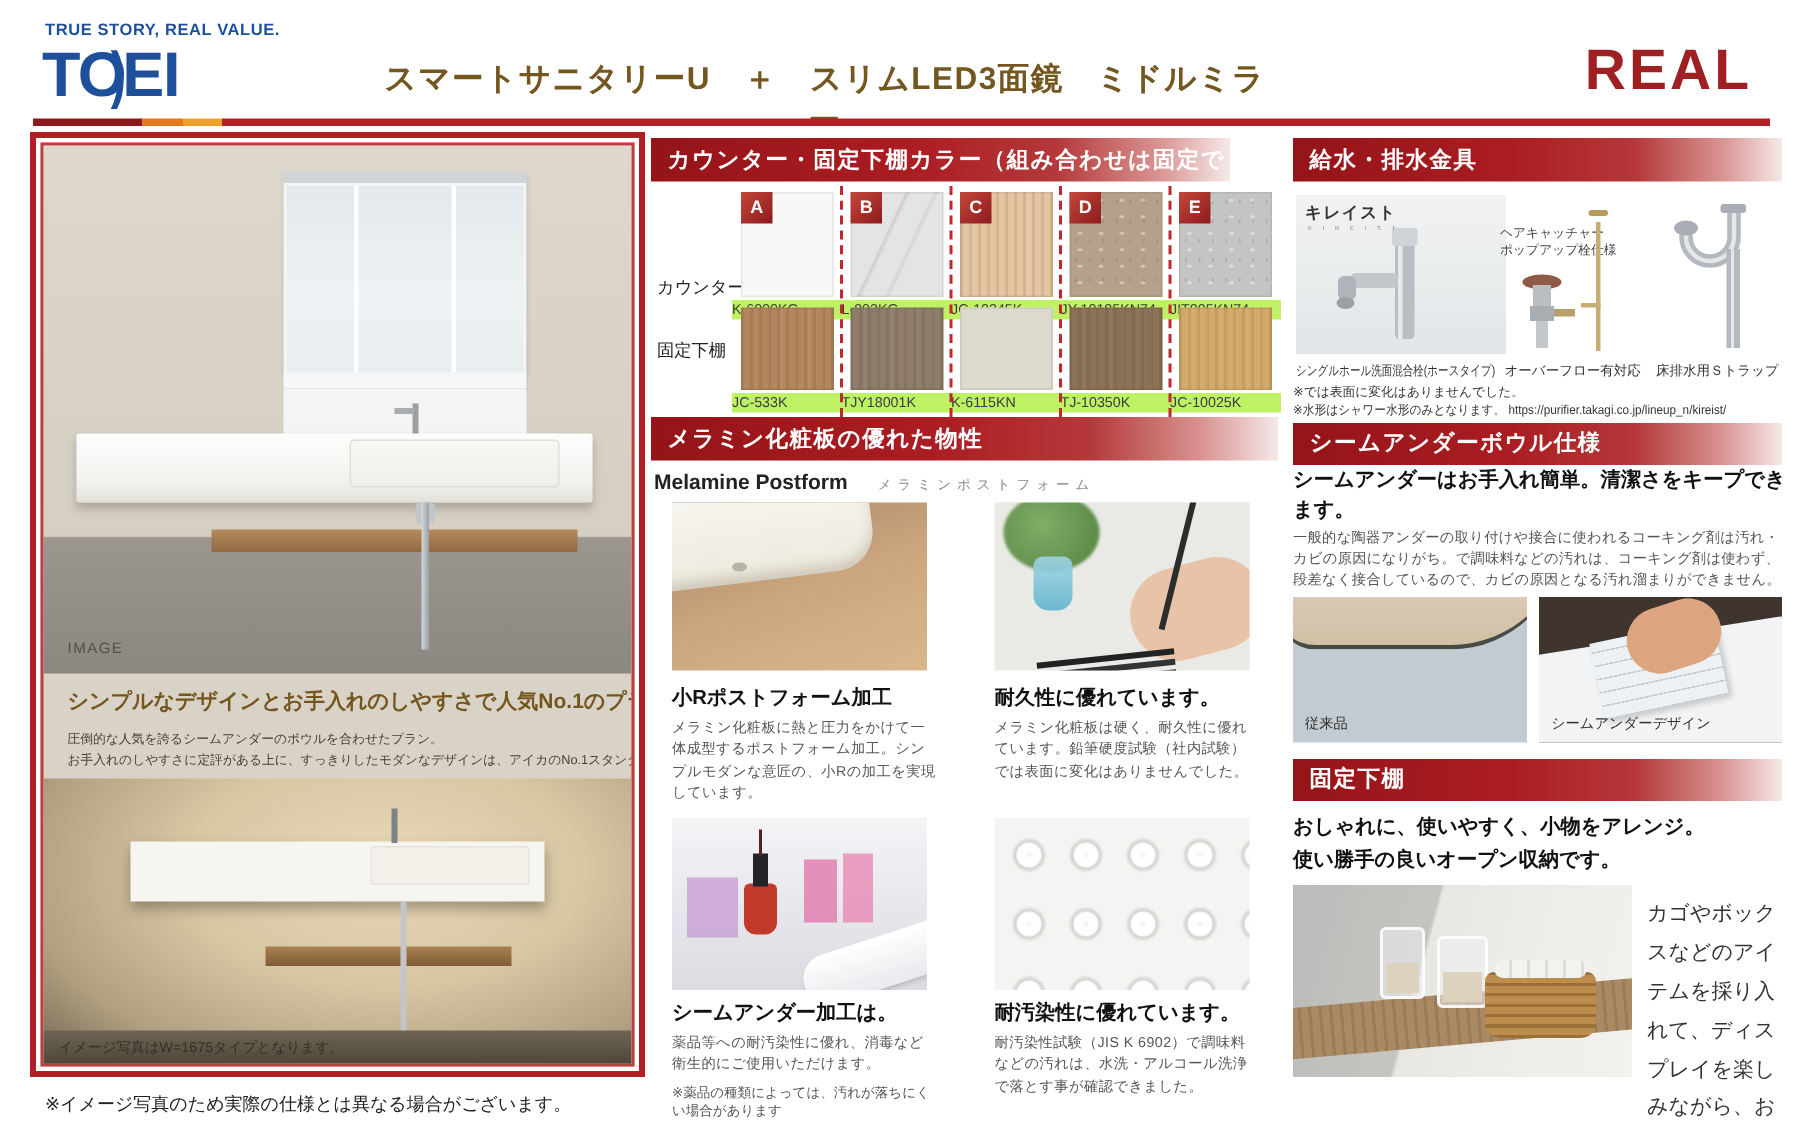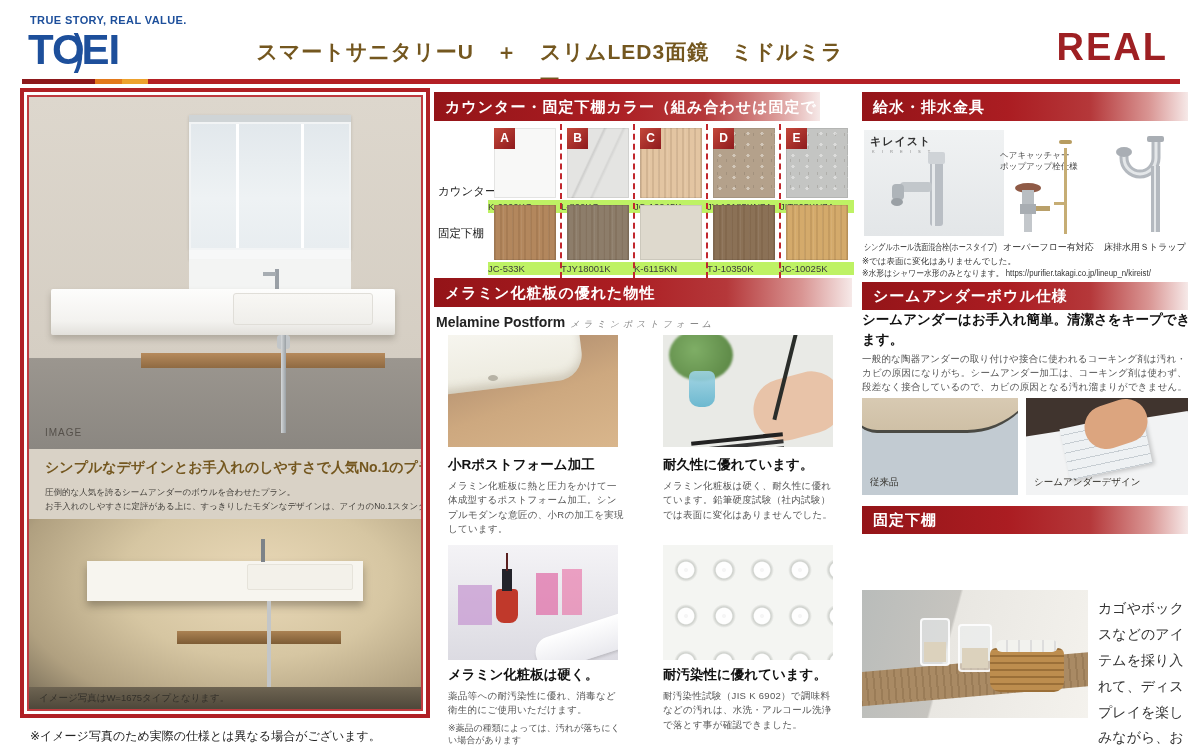--- a/index.html
+++ b/index.html
@@ -74,21 +74,21 @@
   .dash{position:absolute;top:124px;height:154px;border-left:2px dashed #c1272d;}
   .tex-wood{background-image:repeating-linear-gradient(90deg,rgba(60,30,5,.10) 0 2px,transparent 2px 6px),
             repeating-linear-gradient(90deg,rgba(255,255,255,.06) 0 1px,transparent 1px 9px);}
   .tex-marble{background-image:linear-gradient(115deg,transparent 38%,rgba(150,150,150,.28) 40%,transparent 43%,
               transparent 58%,rgba(160,160,160,.22) 60%,transparent 63%);}
   .tex-stone{background-image:radial-gradient(rgba(255,255,255,.4) 15%,transparent 16%),
              radial-gradient(rgba(90,80,70,.2) 12%,transparent 13%);background-size:14px 11px,9px 13px;}
 
   
   .mp-en{font-size:14px;font-weight:bold;color:#222;}
-  .mp-jp{font-size:9px;color:#888;letter-spacing:4px;margin-left:5px;font-style:italic;}
+  .mp-jp{font-size:9px;color:#888;letter-spacing:4px;margin-left:20px;}
   .feat-img{position:absolute;width:170px;height:112px;overflow:hidden;}
   .feat-head{position:absolute;font-size:13.5px;font-weight:bold;color:#111;white-space:nowrap;}
   .feat-body{position:absolute;width:176px;font-size:9.5px;color:#555;line-height:1.5;letter-spacing:.3px;}
   .feat-note{position:absolute;width:176px;font-size:9px;color:#555;line-height:1.35;}
   .img-postform{background:linear-gradient(160deg,#6d5c4c 0%,#b59272 22%,#cda87f 55%,#d9b68c 100%);}
   .img-postform::before{content:"";position:absolute;left:-18px;top:-34px;width:150px;height:86px;
       background:linear-gradient(180deg,#fbfaf6,#eceade);border-radius:0 0 26px 8px;transform:rotate(-7deg);
       box-shadow:inset 0 -5px 8px rgba(120,100,70,.25);}
   .img-postform::after{content:"";position:absolute;left:40px;top:40px;width:10px;height:6px;border-radius:50%;background:#b7b3a6;}
   .img-pencil{background:#e9eae6;}
@@ -271,21 +271,21 @@
   <div class="feat-img img-chemical" style="left:448px;top:545px;height:115px;">
     <div class="glass"></div>
     <div class="polish"></div>
     <div class="cap"></div>
     <div class="brush"></div>
     <div class="pink1"></div>
     <div class="pink2"></div>
     <div class="bottle"></div>
   </div>
   <div class="feat-img img-stain" style="left:663px;top:545px;height:115px;"></div>
-  <div class="feat-head" style="left:448px;top:666px;">メラミン化粧板は硬く。</div>
+  <div class="feat-head" style="left:448px;top:666px;">シームアンダー加工は。</div>
   <div class="feat-head" style="left:663px;top:666px;">耐汚染性に優れています。</div>
   <div class="feat-body" style="left:448px;top:689px;">薬品等への耐汚染性に優れ、消毒など衛生的にご使用いただけます。</div>
   <div class="feat-body" style="left:663px;top:689px;">耐汚染性試験（JIS K 6902）で調味料などの汚れは、水洗・アルコール洗浄で落とす事が確認できました。</div>
   <div class="feat-note" style="left:448px;top:722px;">※薬品の種類によっては、汚れが落ちにくい場合があります</div>
 
   <div class="abs banner" style="left:862px;top:92px;width:326px;">給水・排水金具</div>
   <div class="abs faucet-photo">
     <div class="kireist">キレイスト</div>
     <div class="kireist-sub">K I R E I S T</div>
     <svg width="124" height="106" viewBox="0 0 124 106">
@@ -322,31 +322,35 @@
     <rect x="49" y="0" width="17" height="6" rx="2" fill="#a9aeb4"></rect>
   </svg>
   <div class="abs plumb-caption" style="left:864px;top:241px;transform:scaleX(.78);">シングルホール洗面混合栓(ホースタイプ)</div>
   <div class="abs plumb-caption" style="left:1003px;top:241px;">オーバーフロー有対応</div>
   <div class="abs plumb-caption" style="left:1104px;top:241px;">床排水用Ｓトラップ</div>
   <div class="abs plumb-note" style="left:862px;top:256px;">※では表面に変化はありませんでした。</div>
   <div class="abs plumb-note" style="left:862px;top:268px;transform:scaleX(.92);">※水形はシャワー水形のみとなります。 https://purifier.takagi.co.jp/lineup_n/kireist/</div>
 
   <div class="abs banner" style="left:862px;top:282px;width:326px;height:28px;line-height:28px;">シームアンダーボウル仕様</div>
   <div class="abs seam-head">シームアンダーはお手入れ簡単。清潔さをキープできます。</div>
-  <div class="abs seam-body">一般的な陶器アンダーの取り付けや接合に使われるコーキング剤は汚れ・カビの原因になりがち。シームアンダー加工は、コーキング剤は使わず、段差なく接合しているので、カビの原因となる汚れ溜まりができません。</div>
+  <div class="abs seam-body">一般的な陶器アンダーの取り付けや接合に使われるコーキング剤は汚れ・カビの原因になりがち。で調味料などの汚れは、コーキング剤は使わず、段差なく接合しているので、カビの原因となる汚れ溜まりができません。</div>
   <div class="seam-img img-before">
     <div class="seam-label">従来品</div>
   </div>
   <div class="seam-img img-after">
     <div class="towel"></div>
     <div class="hand2"></div>
     <div class="seam-label">シームアンダーデザイン</div>
   </div>
 
   <div class="abs banner" style="left:862px;top:506px;width:326px;height:28px;line-height:28px;">固定下棚</div>
+  <div class="abs shelf-head">
+    <div>おしゃれに、使いやすく、小物をアレンジ。</div>
+    <div>使い勝手の良いオープン収納です。</div>
+  </div>
   <div class="abs shelf-photo">
     <div class="shelf-board"></div>
     <div class="jar" style="left:58px;top:28px;">
         <div class="fill"></div>
       </div>
     <div class="jar" style="left:96px;top:34px;width:34px;">
         <div class="fill"></div>
       </div>
     <div class="basket"></div>
   </div>

